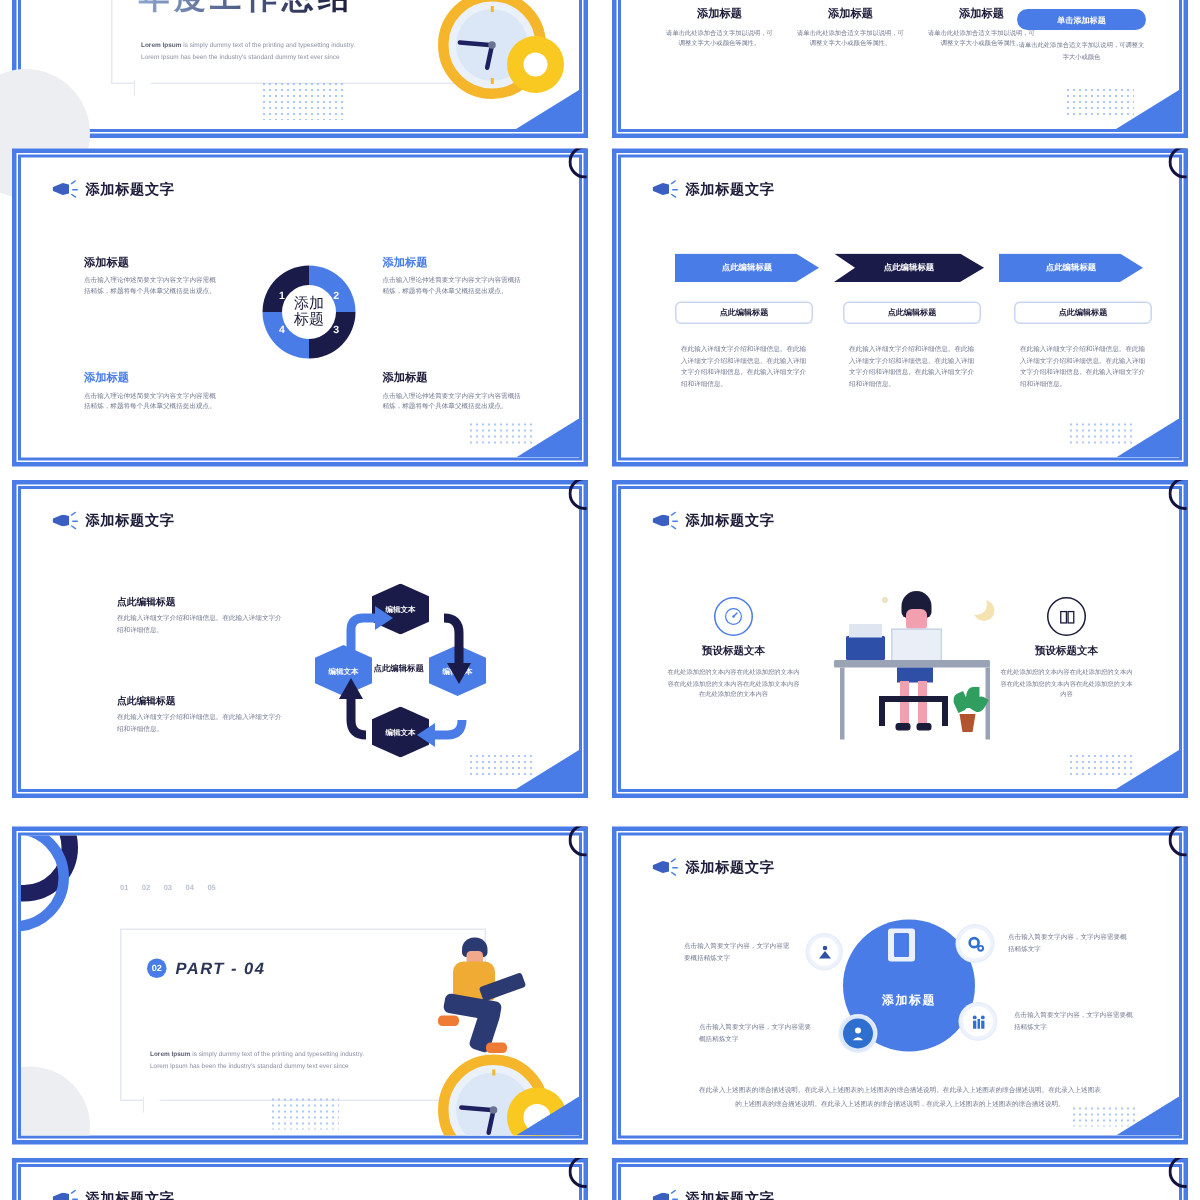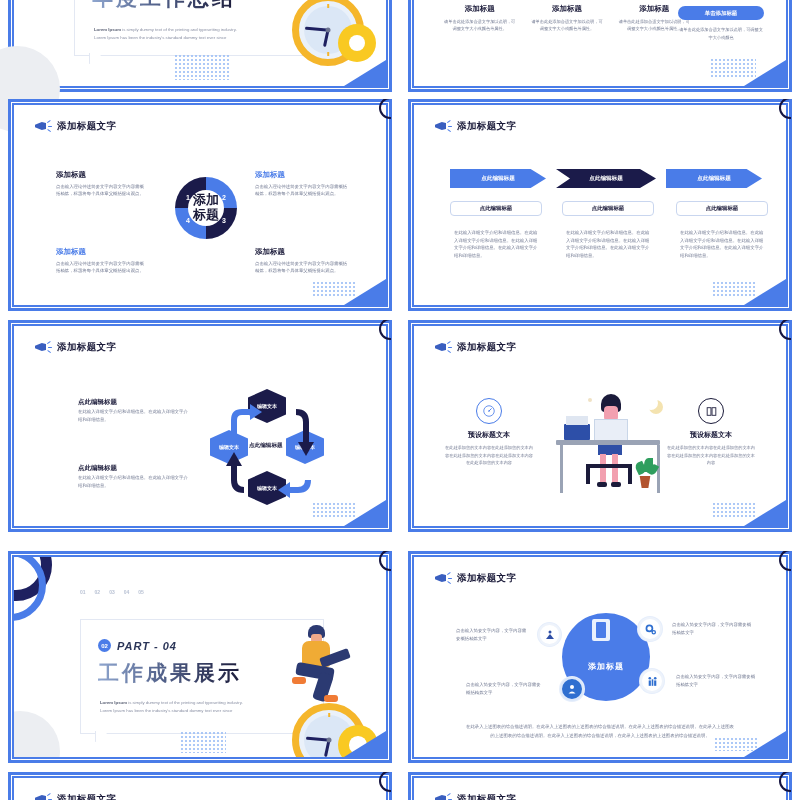--- a/index.html
+++ b/index.html
@@ -78,21 +78,21 @@
   .gear { position:absolute; border-radius:50%; background:#f9c922; }
   .gear:before { content:""; position:absolute; inset:28%; border-radius:50%; background:#fff; }
 
   .person { position:absolute; }
 
   
   .donut { position:absolute; width:62px; height:62px; border-radius:50%; }
   .donut .seg { position:absolute; inset:0; border-radius:50%; }
   .donut .hole { position:absolute; inset:13px; background:#fff; border-radius:50%;
      display:flex; align-items:center; justify-content:center; }
-  .donut .hole span { font-size:13px; font-weight:bold; color:#1b1b3a; line-height:1.15; text-align:center; }
+  .donut .hole span { font-size:10px; font-weight:normal; color:#1b1b3a; line-height:1.15; text-align:center; }
   .donut .num { position:absolute; font-size:7px; font-weight:bold; color:#fff; }
 
   
   .chev { height:19px; display:flex; align-items:center; justify-content:center;
     color:#fff; font-size:5.6px; font-weight:bold; position:absolute; }
   .chev.blue { background:#4a7ce8; clip-path:polygon(0 0, 84% 0, 100% 50%, 84% 100%, 0 100%); }
   .chev.navy { background:#1b1b4a; clip-path:polygon(0 0, 84% 0, 100% 50%, 84% 100%, 0 100%, 14% 50%); }
   .pill { position:absolute; height:15px; border:1px solid #c9d6ef; border-radius:4px; background:#fff;
     display:flex; align-items:center; justify-content:center; font-size:5.4px; font-weight:bold; color:#1b1b3a; }
 
@@ -395,21 +395,20 @@
         <i>05</i>
       </div>
 
       <div class="cover-bubble" style="left:66px; top:62px; width:244px; height:115px;"></div>
 
       <div class="part-badge" style="position:absolute; left:84px; top:82px;">
         <span class="part-dot">02</span>
         <span class="part-txt">PART - 04</span>
       </div>
 
-      <div class="cover-title" style="position:absolute; left:84px; top:102px;">工作成果展示</div>
 
       <div style="position:absolute; left:86px; top:142px; width:190px;">
         <div class="cover-sub">
           <b>Lorem Ipsum</b><span> is simply dummy text of the printing and typesetting industry.</span>
         </div>
         <div class="cover-sub">Lorem Ipsum has been the industry's standard dummy text ever since</div>
       </div>
 
       <div class="clock" style="right:20px; bottom:-20px; width:74px; height:74px;">
         <div class="face"></div>

